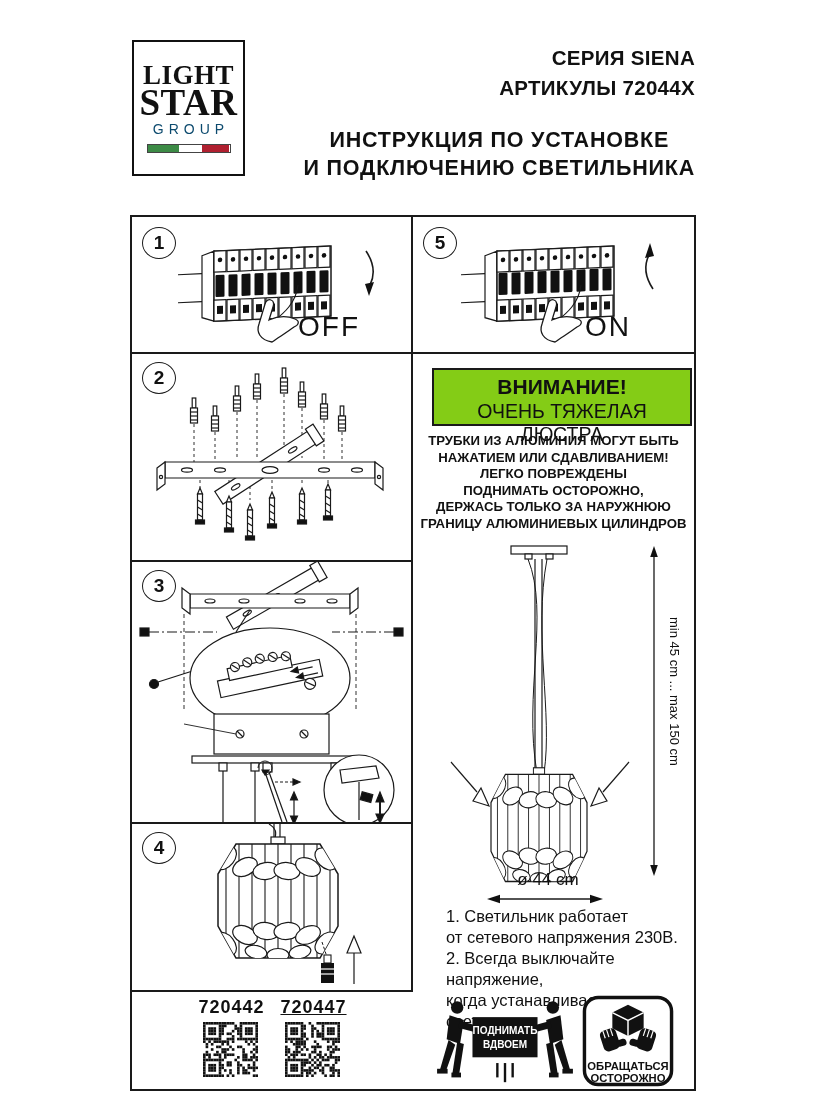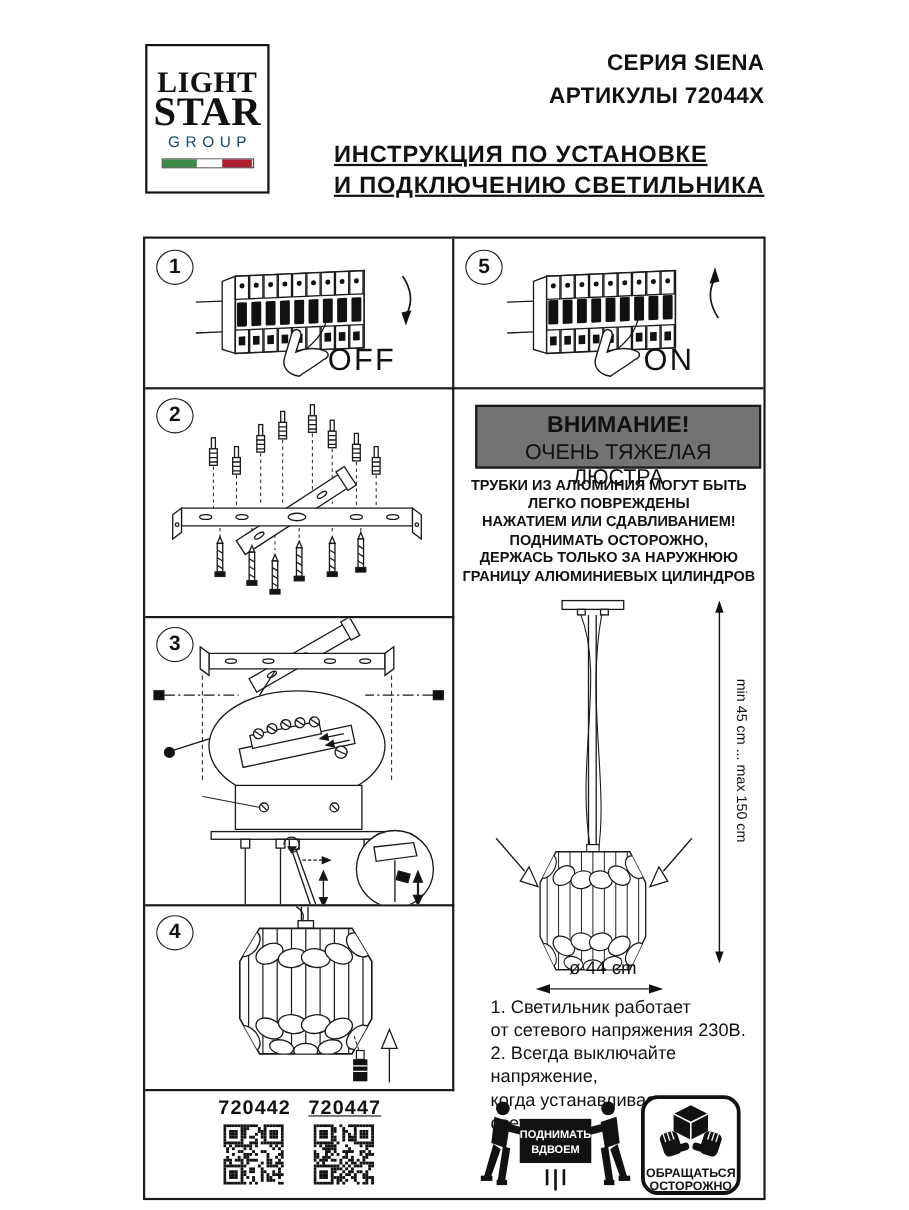--- a/index.html
+++ b/index.html
@@ -9,33 +9,33 @@
   .logo-box{position:absolute;left:132px;top:40px;width:113px;height:136px;border:2px solid #111;
             box-sizing:border-box;text-align:center;padding-top:20px;background:#fff;}
   .logo-light{font-family:"Liberation Serif",serif;font-weight:bold;font-size:27px;line-height:26px;letter-spacing:.5px;}
   .logo-star{font-family:"Liberation Serif",serif;font-weight:bold;font-size:37px;line-height:30px;letter-spacing:.5px;}
   .logo-group{font-size:14px;letter-spacing:5px;color:#0c4a6e;margin-top:3px;text-indent:5px;}
   .flag{width:84px;height:9px;margin:7px auto 0;border:1px solid #444;display:flex;box-sizing:border-box;}
   .flag .g{width:38%;background:#3d8b46;}
   .flag .w{width:28%;background:#fff;}
   .flag .r{width:34%;background:#b02030;}
   .hdr{position:absolute;right:129px;text-align:right;font-weight:bold;font-size:20.5px;letter-spacing:.3px;}
-  .hdr-title{position:absolute;right:129px;text-align:left;font-weight:bold;font-size:21.5px;
-             line-height:28px;letter-spacing:.8px;text-decoration:underline;}
+  .hdr-title{position:absolute;right:129px;text-align:center;font-weight:bold;font-size:21.5px;
+             line-height:28px;letter-spacing:.8px;}
   
   .board{position:absolute;left:130px;top:215px;width:566px;height:876px;border:2px solid #1a1a1a;
          box-sizing:border-box;background:#fff;}
   .gridline{position:absolute;background:#1a1a1a;}
   .cell{position:absolute;}
   .stepnum{position:absolute;width:34px;height:32px;border:1.8px solid #1a1a1a;border-radius:50%;
            box-sizing:border-box;text-align:center;font-weight:bold;font-size:19px;line-height:29px;background:#fff;}
   .switch-label{position:absolute;font-size:28px;letter-spacing:2px;font-weight:400;color:#111;}
   
   .warn-box{position:absolute;left:19px;top:14px;width:260px;height:58px;border:2px solid #1a1a1a;
-            box-sizing:border-box;text-align:center;background:#737373;}
+            box-sizing:border-box;text-align:center;background:#84cc16;}
   .warn-box .l1{font-weight:bold;font-size:21px;margin-top:5px;}
   .warn-box .l2{font-size:19.5px;margin-top:1px;}
   .warn-body{position:absolute;left:0;top:79px;width:281px;text-align:center;font-weight:bold;
              font-size:13.2px;line-height:16.5px;}
   .dim-v-label{position:absolute;left:254px;top:263px;writing-mode:vertical-rl;font-size:13px;white-space:nowrap;}
   .dim-d-label{position:absolute;left:60px;top:516px;width:150px;text-align:center;font-size:17px;}
   .notes{position:absolute;left:33px;top:552px;font-size:16.5px;line-height:21px;}
   
   .qr-label{position:absolute;top:5px;width:95px;text-align:center;font-weight:bold;font-size:18px;letter-spacing:1px;}
   .qr{position:absolute;top:30px;width:55px;height:55px;}
@@ -534,22 +534,22 @@
       </svg>
     </div>
 
     <div class="cell" style="left:281px;top:137px;width:281px;height:638px;">
       <div class="warn-box">
         <div class="l1">ВНИМАНИЕ!</div>
         <div class="l2">ОЧЕНЬ ТЯЖЕЛАЯ ЛЮСТРА</div>
       </div>
       <div class="warn-body">
         <div>ТРУБКИ ИЗ АЛЮМИНИЯ МОГУТ БЫТЬ</div>
+        <div>НАЖАТИЕМ ИЛИ СДАВЛИВАНИЕМ!</div>
         <div>ЛЕГКО ПОВРЕЖДЕНЫ</div>
-        <div>НАЖАТИЕМ ИЛИ СДАВЛИВАНИЕМ!</div>
         <div>ПОДНИМАТЬ ОСТОРОЖНО,</div>
         <div>ДЕРЖАСЬ ТОЛЬКО ЗА НАРУЖНЮЮ</div>
         <div>ГРАНИЦУ АЛЮМИНИЕВЫХ ЦИЛИНДРОВ</div>
       </div>
 
       <svg viewBox="0 0 250 360" style="position:absolute;left:12px;top:190px;width:250px;height:360px;">
         <g stroke="#1a1a1a" fill="#fff" stroke-width="1.2">
           <rect x="86" y="2" width="56" height="8"></rect>
           <rect x="100" y="10" width="7" height="5"></rect>
             <rect x="121" y="10" width="7" height="5"></rect>

